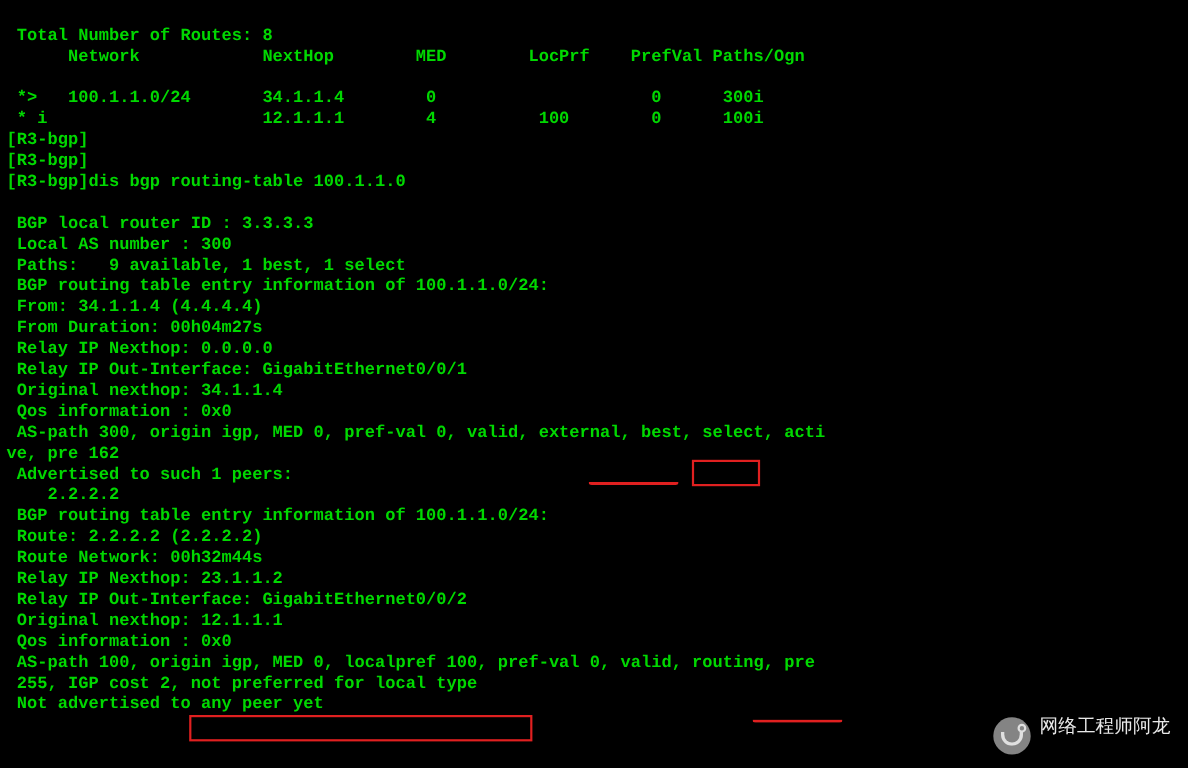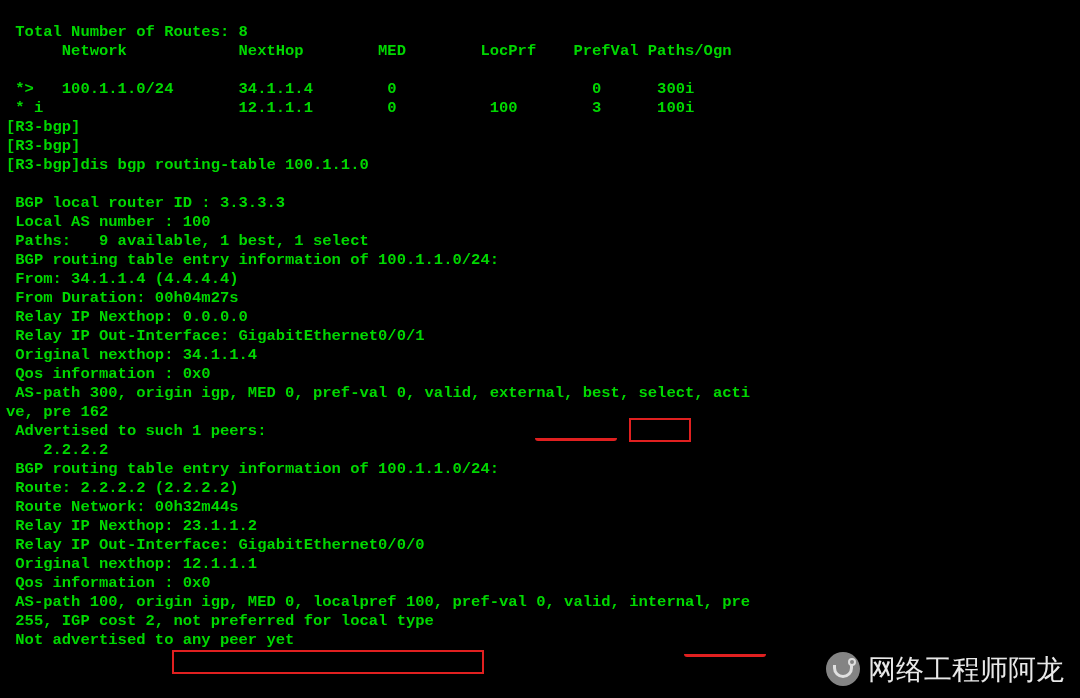--- a/index.html
+++ b/index.html
@@ -30,25 +30,25 @@
   .rbox{
     position:absolute;
     border:2px solid #e02020;
     box-sizing:border-box;
   }
   .watermark{
     position:absolute;
     right:16px;
     bottom:12px;
     display:flex;
-    align-items:center;
+    align-items:flex-start;
     gap:8px;
     color:#e8e8e8;
-    font-family:Liberation Serif, serif;
-    font-size:28px;
+    font-family:Liberation Mono, monospace;
+    font-size:17px;
     font-weight:400;
     text-shadow:0 0 4px #000,0 0 4px #000;
     pointer-events:none;
   }
   .wm-icon{
     width:34px;height:34px;border-radius:50%;
     background:#848484;
     position:relative;
     flex:0 0 34px;
   }
@@ -71,47 +71,47 @@
   }
 </style>
 </head>
 <body>
 
 <div class="term">
 <span> Total Number of Routes: 8</span>
 <span>      Network            NextHop        MED        LocPrf    PrefVal Paths/Ogn</span>
 
 <span> *&gt;   100.1.1.0/24       34.1.1.4        0                     0      300i</span>
-<span> * i                     12.1.1.1        0          100        3      100i</span>
+<span> * i                     12.1.1.1        4          100        0      100i</span>
 <span>[R3-bgp]</span>
 <span>[R3-bgp]</span>
 <span>[R3-bgp]dis bgp routing-table 100.1.1.0</span>
 
 <span> BGP local router ID : 3.3.3.3</span>
-<span> Local AS number : 100</span>
+<span> Local AS number : 300</span>
 <span> Paths:   9 available, 1 best, 1 select</span>
 <span> BGP routing table entry information of 100.1.1.0/24:</span>
 <span> From: 34.1.1.4 (4.4.4.4)</span>
 <span> From Duration: 00h04m27s</span>
 <span> Relay IP Nexthop: 0.0.0.0</span>
 <span> Relay IP Out-Interface: GigabitEthernet0/0/1</span>
 <span> Original nexthop: 34.1.1.4</span>
 <span> Qos information : 0x0</span>
 <span> AS-path 300, origin igp, MED 0, pref-val 0, valid, external, best, select, acti</span>
 <span>ve, pre 162</span>
 <span> Advertised to such 1 peers:</span>
 <span>    2.2.2.2</span>
 <span> BGP routing table entry information of 100.1.1.0/24:</span>
 <span> Route: 2.2.2.2 (2.2.2.2)</span>
 <span> Route Network: 00h32m44s</span>
 <span> Relay IP Nexthop: 23.1.1.2</span>
-<span> Relay IP Out-Interface: GigabitEthernet0/0/0</span>
+<span> Relay IP Out-Interface: GigabitEthernet0/0/2</span>
 <span> Original nexthop: 12.1.1.1</span>
 <span> Qos information : 0x0</span>
-<span> AS-path 100, origin igp, MED 0, localpref 100, pref-val 0, valid, internal, pre</span>
+<span> AS-path 100, origin igp, MED 0, localpref 100, pref-val 0, valid, routing, pre</span>
 <span> 255, IGP cost 2, not preferred for local type</span>
 <span> Not advertised to any peer yet</span>
 </div>
 
 <div class="uline" style="left:535px;top:438px;width:82px;"></div>
 <div class="rbox" style="left:629px;top:418px;width:62px;height:24px;"></div>
 <div class="uline" style="left:684px;top:654px;width:82px;"></div>
 <div class="rbox" style="left:172px;top:650px;width:312px;height:24px;"></div>
 
 <div class="watermark">

